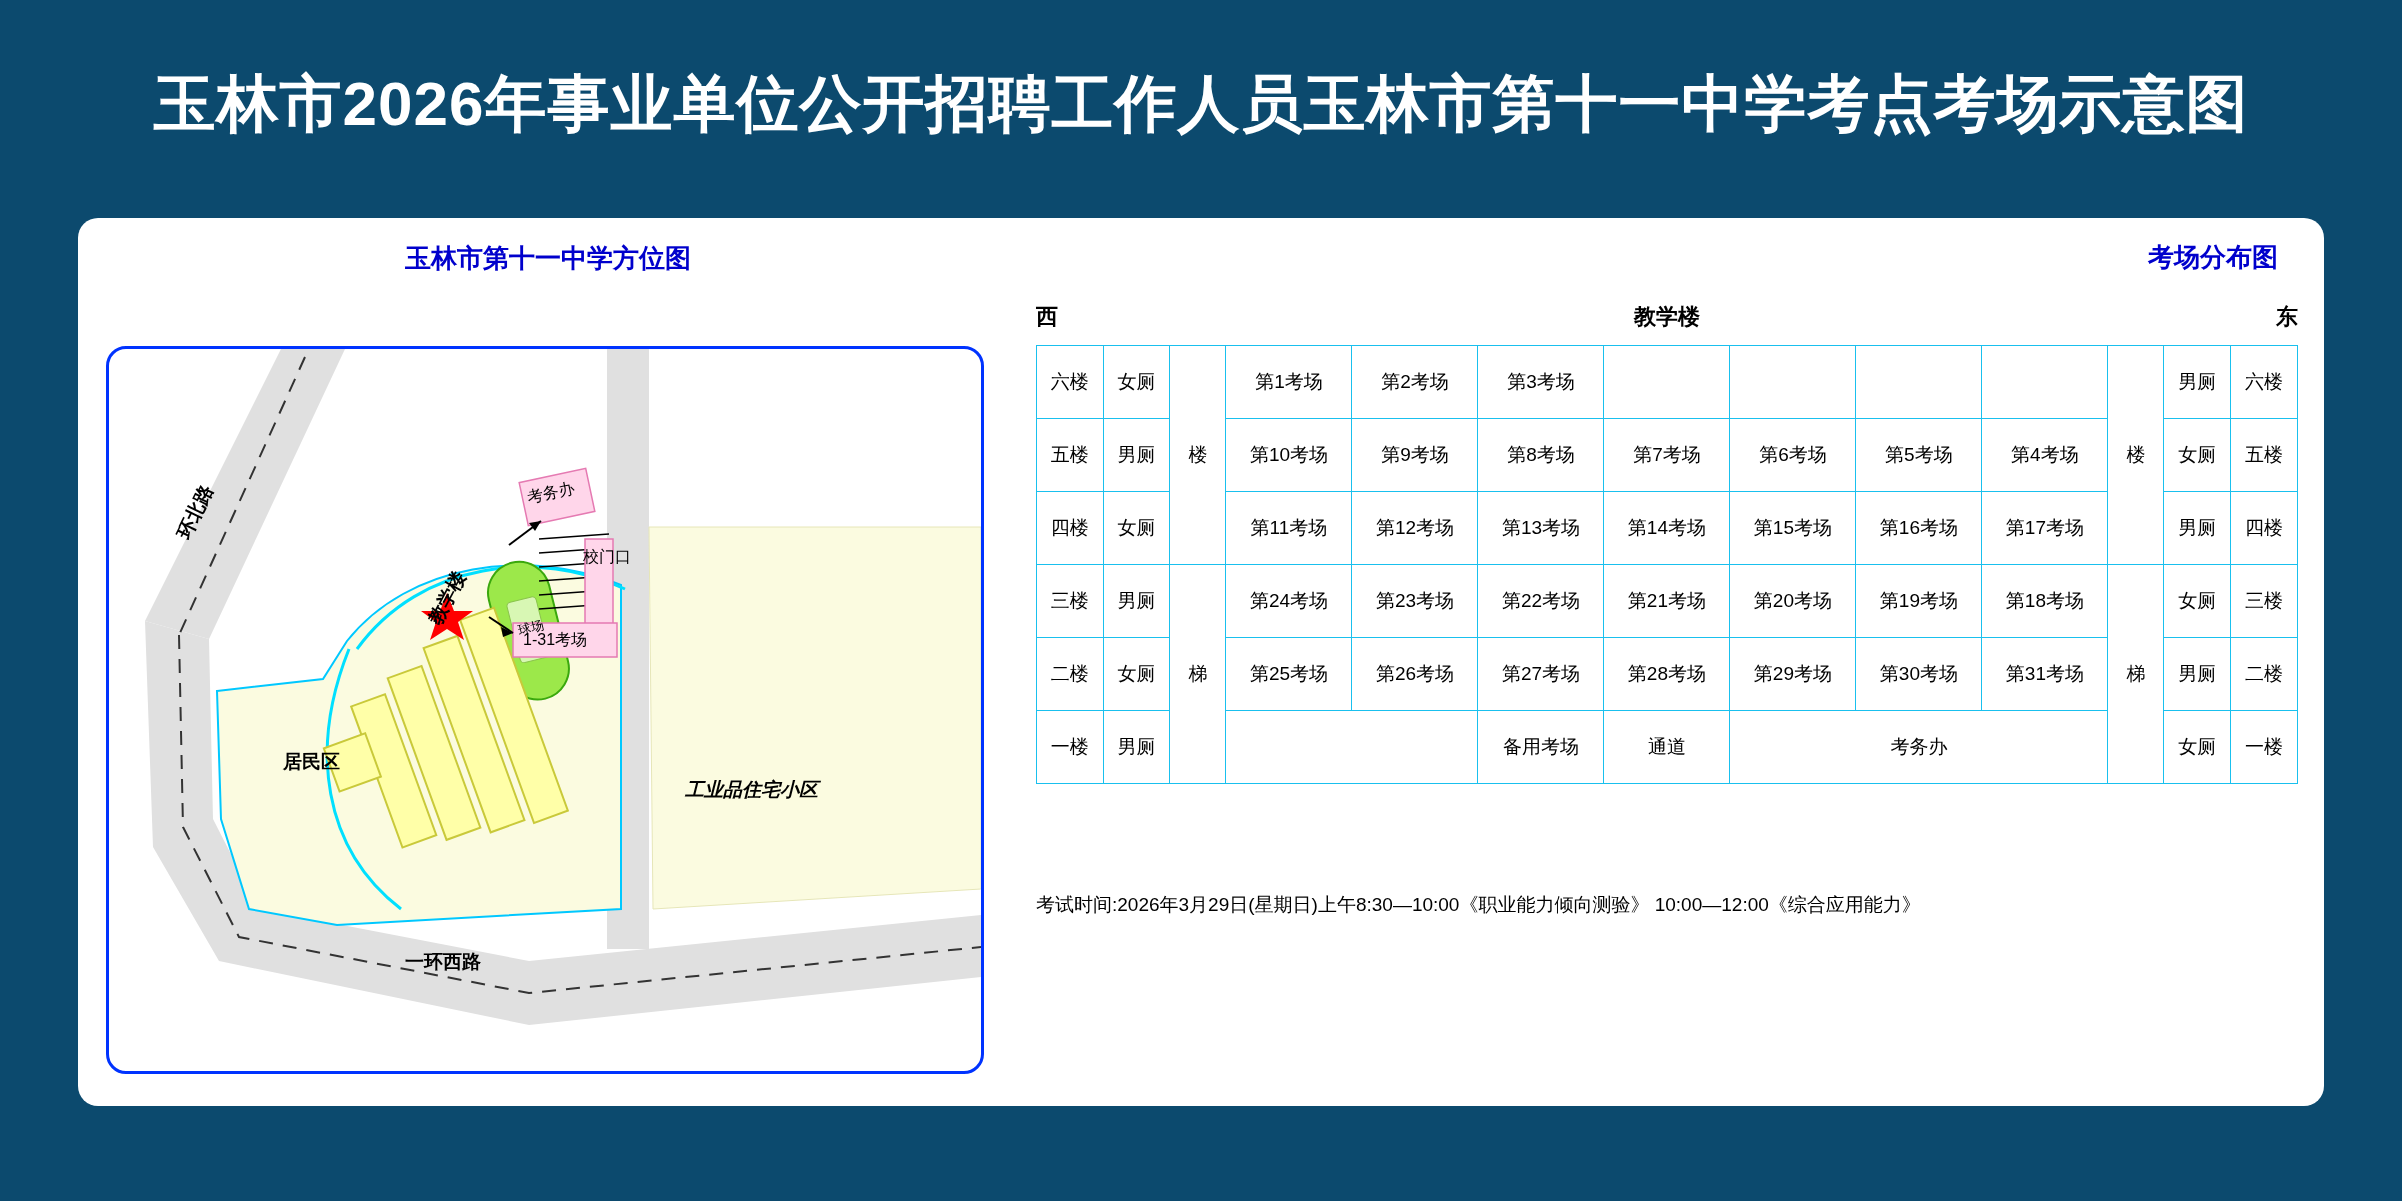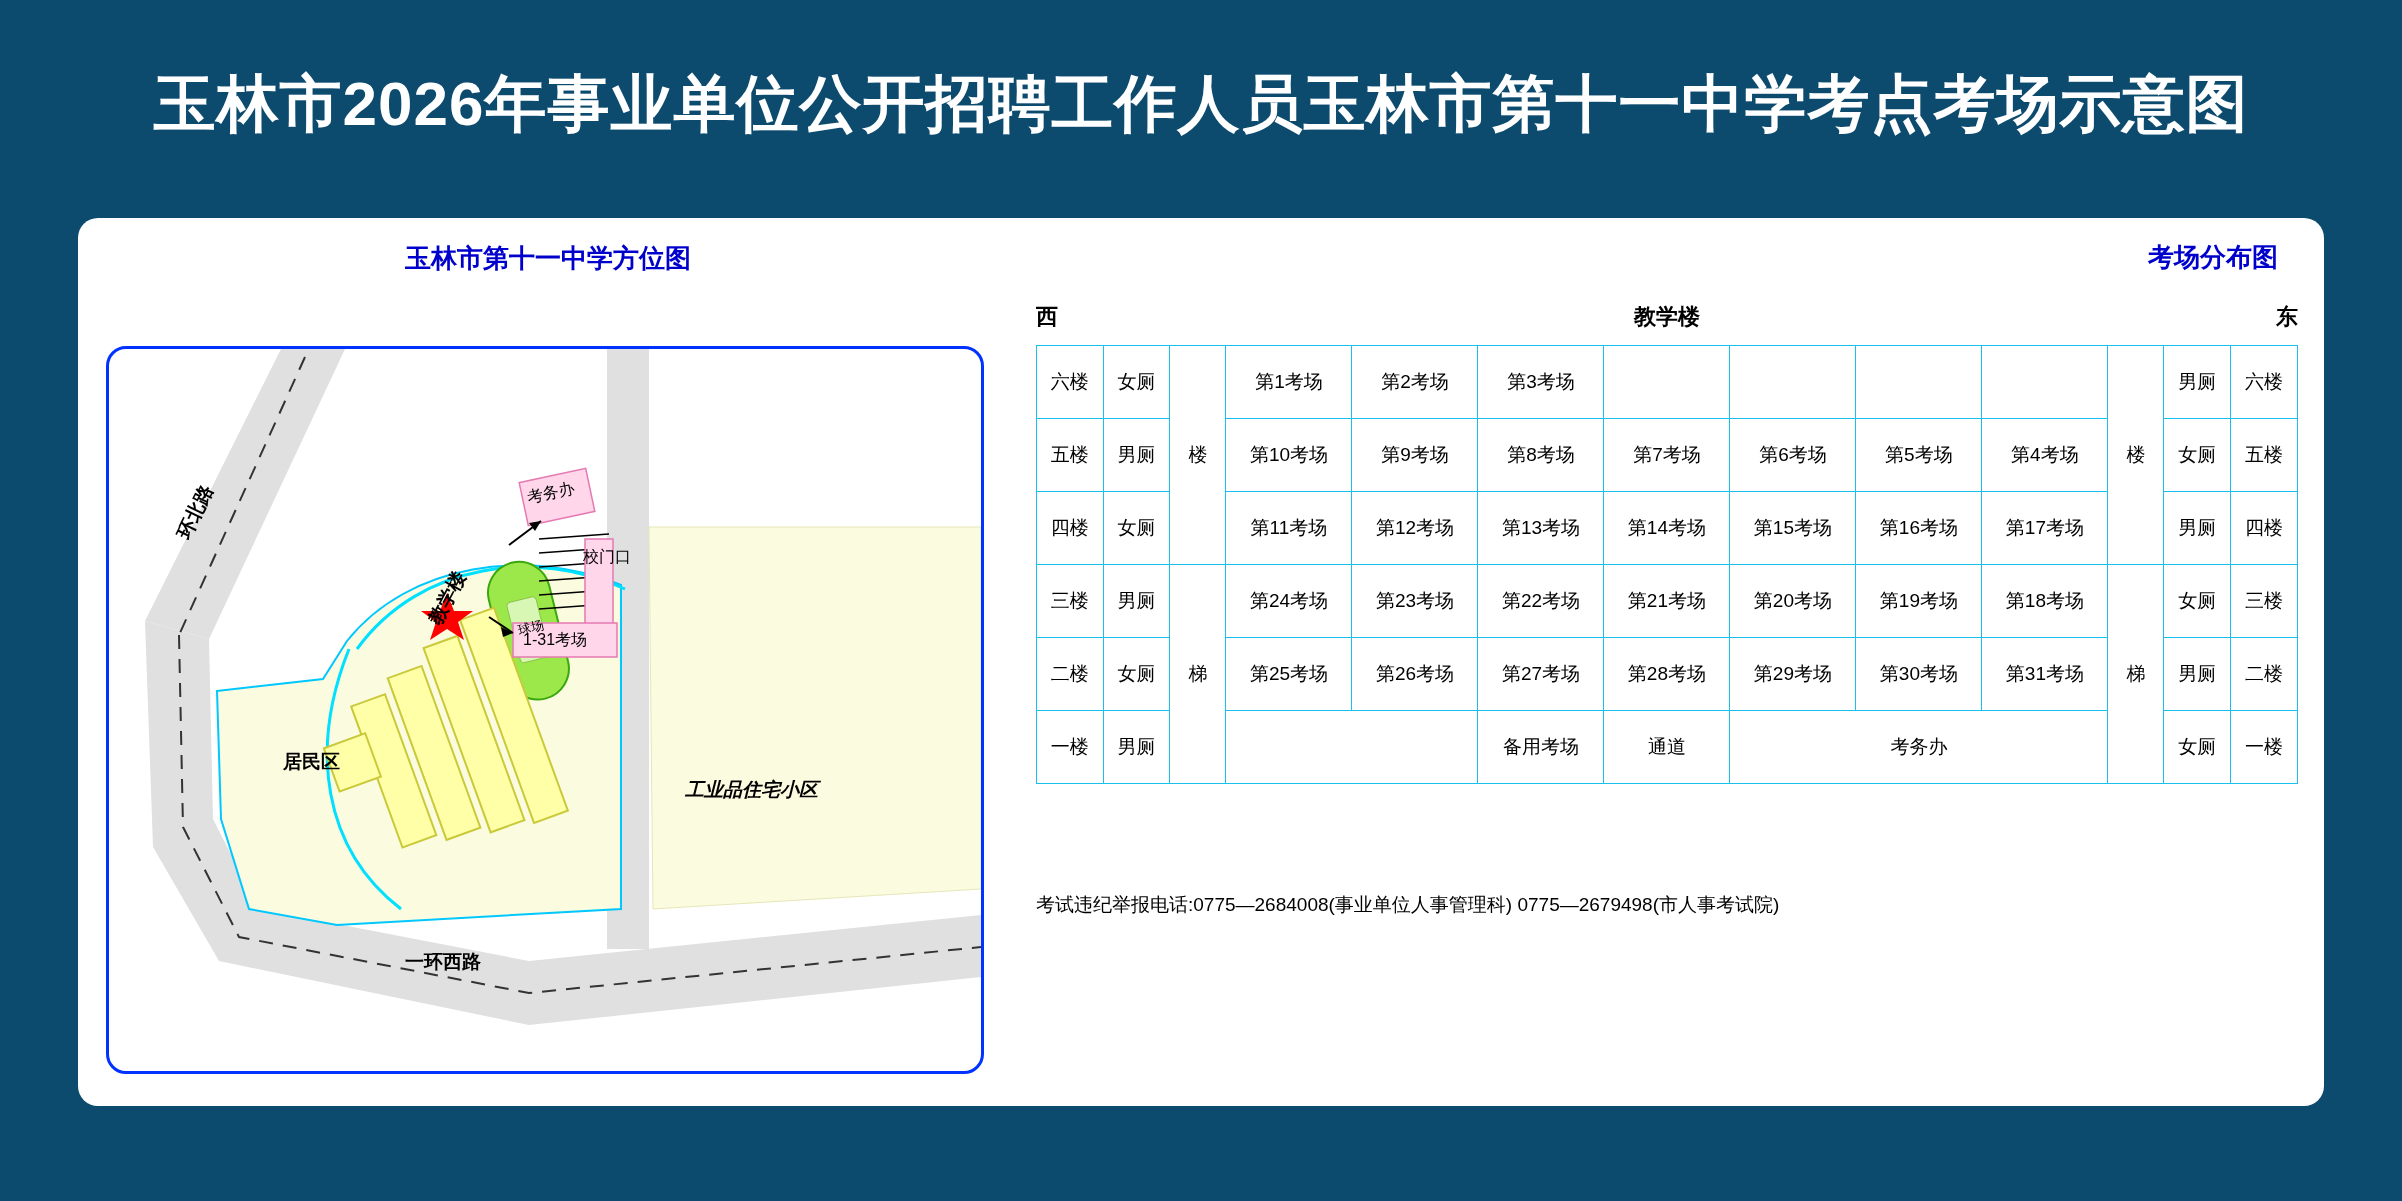--- a/index.html
+++ b/index.html
@@ -315,18 +315,18 @@
             <td class="room">备用考场</td>
             <td class="room">通道</td>
             <td class="room" colspan="3">考务办</td>
             <td class="wc">女厕</td>
             <td class="floor">一楼</td>
           </tr>
         </tbody>
       </table>
 
       <div class="notes">
-        <div>考试违纪举报电话:0775—2684008(事业单位人事管理科)  0775—2679498(市人事考试院)</div>
+        <div>考试时间:2026年3月29日(星期日)上午8:30—10:00《职业能力倾向测验》    10:00—12:00《综合应用能力》</div>
       </div>
     </div>
 
   </div>
 </div>
 
 </body></html>

